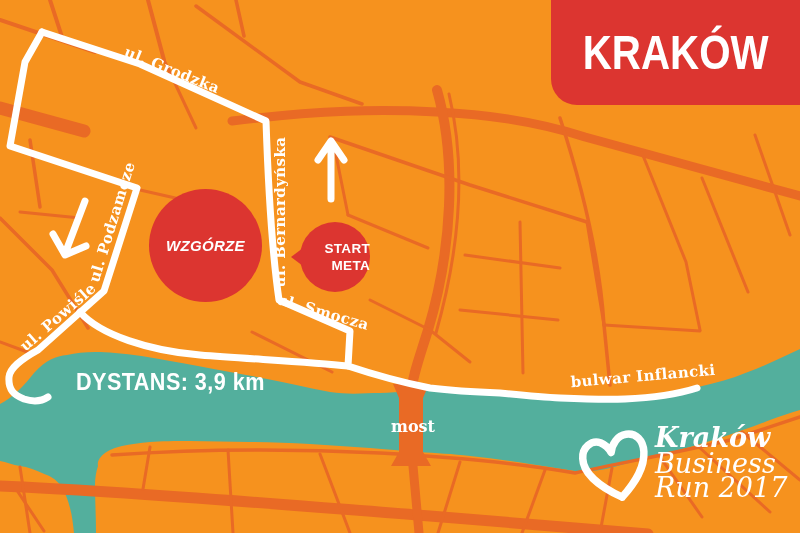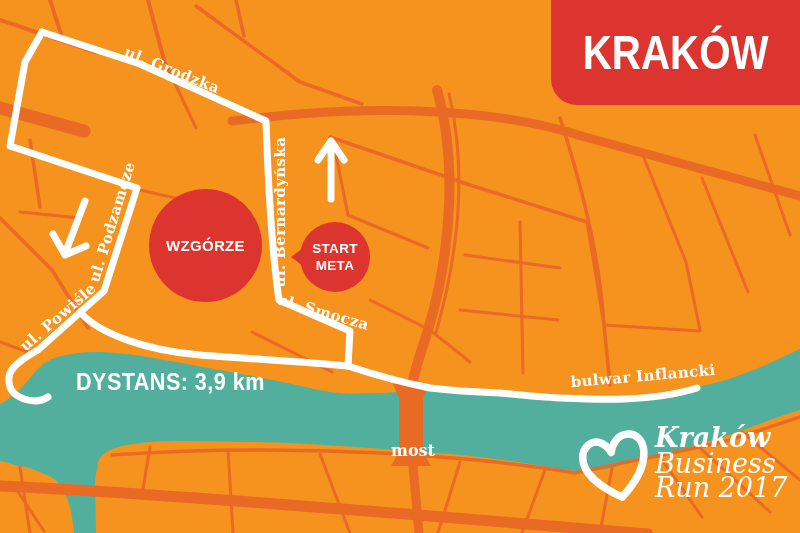--- a/index.html
+++ b/index.html
@@ -23,34 +23,34 @@
   .arrow{fill:none;stroke:var(--text-white);stroke-width:7;stroke-linecap:round;stroke-linejoin:round;}
 
   .lbl{
     position:absolute;color:var(--text-white);white-space:nowrap;
     font-family:"DejaVu Serif",serif;font-weight:bold;font-size:15px;letter-spacing:.4px;
     transform:translate(-50%,-50%) rotate(var(--rot,0deg));
   }
   .bridge-label{
     position:absolute;left:413px;top:427px;transform:translate(-50%,-50%);
     text-align:center;color:var(--text-white);
-    font-family:"DejaVu Serif",serif;font-weight:bold;font-size:16px;line-height:20px;margin-top:24px;
+    font-family:"DejaVu Serif",serif;font-weight:bold;font-size:16px;line-height:20px;
   }
   .distance{
     position:absolute;left:76px;top:368px;color:var(--text-white);
     font-weight:bold;font-size:24px;letter-spacing:.5px;
     transform:scaleX(.9);transform-origin:left center;white-space:nowrap;
   }
   .poi{
     position:absolute;background:var(--accent-red);border-radius:50%;
     display:flex;flex-direction:column;align-items:center;justify-content:center;
     color:var(--text-white);font-weight:bold;text-align:center;
   }
-  .poi-wawel{left:149px;top:189px;width:113px;height:113px;font-size:15px;line-height:19px;letter-spacing:.3px;}
-  .poi-start{left:300px;top:222px;width:70px;height:70px;font-size:13.5px;line-height:17px;letter-spacing:.3px;}
+  .poi-wawel{left:149px;top:189px;width:113px;height:113px;font-size:15px;line-height:19px;letter-spacing:.3px;font-style:italic;}
+  .poi-start{left:300px;top:222px;width:70px;height:70px;font-size:13.5px;line-height:17px;letter-spacing:.3px;align-items:flex-end;}
   .poi-tail{
     position:absolute;left:-9px;top:26px;width:0;height:0;
     border-top:9px solid transparent;border-bottom:9px solid transparent;
     border-right:12px solid var(--accent-red);
   }
   .banner{
     position:absolute;left:551px;top:0;width:249px;height:105px;
     background:var(--accent-red);border-bottom-left-radius:26px;
     display:flex;align-items:center;justify-content:center;
   }

